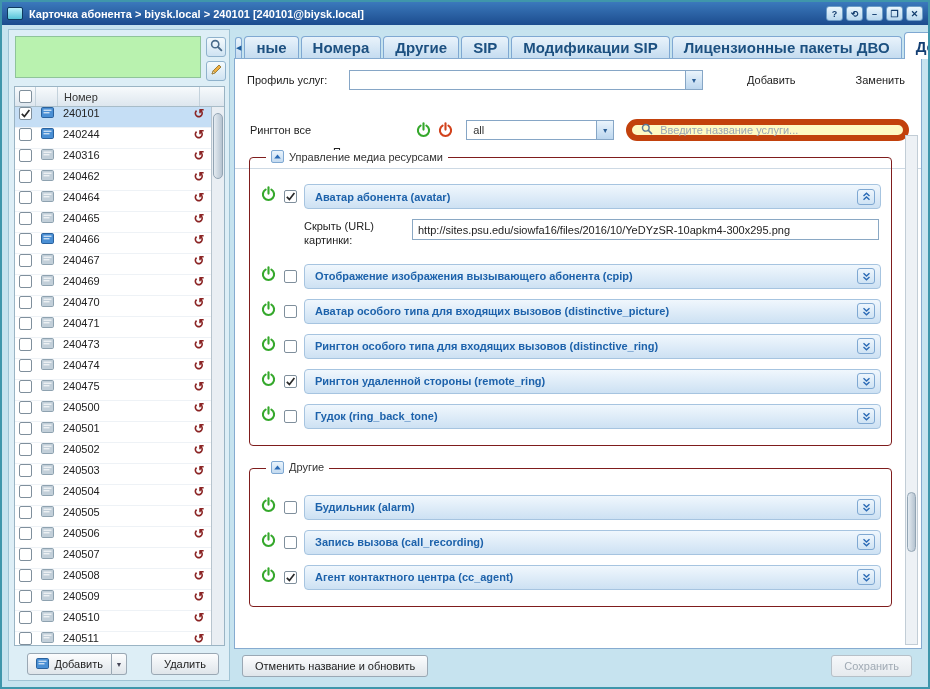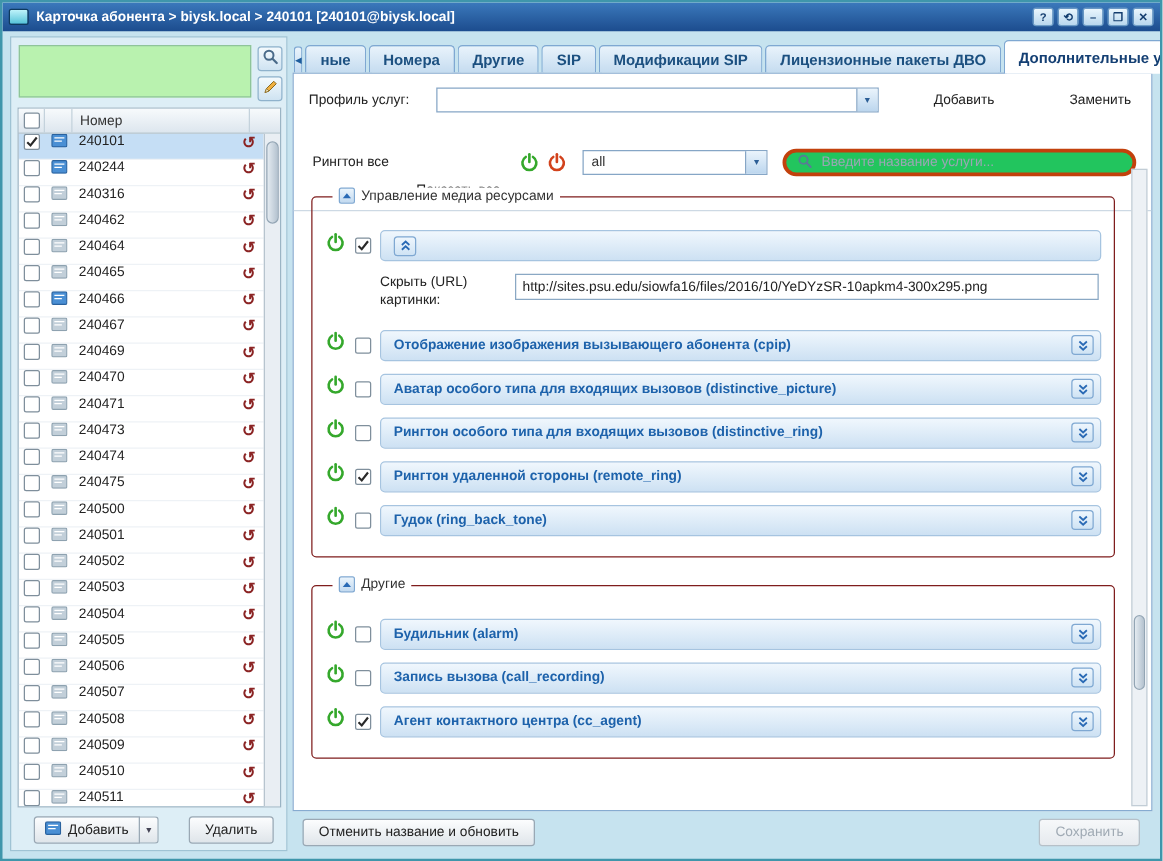--- a/index.html
+++ b/index.html
@@ -79,21 +79,21 @@
 
   
   .right-panel { position:absolute; left:228px; top:2px; right:2px; bottom:2px; }
   .tabstrip { display:flex; align-items:flex-end; height:29px; padding:0 1px;
               position:relative; z-index:2; }
   .tab-scroll { width:15px; height:21px; font-size:7px; color:#1c5c9c;
                 background:linear-gradient(#eaf4fc,#c3daf0); border:1px solid #7fa8d2;
                 border-bottom:none; border-radius:3px 3px 0 0; display:flex;
                 align-items:center; justify-content:center; padding:0; margin-right:2px;
                 margin-bottom:0; font-family:inherit; }
-  .tab { height:22px; padding:0 11px; display:flex; align-items:center; font-size:12px;
+  .tab { height:22px; padding:0 11px; display:flex; align-items:center; font-size:15px;
          font-weight:bold; color:#1c5080; background:linear-gradient(#e9f3fb,#c5dcf0);
          border:1px solid #7fa8d2; border-bottom:none; border-radius:4px 4px 0 0;
          margin-right:2px; white-space:nowrap; }
   .tab.active { background:#fff; height:27px; color:#143f73; margin-bottom:-1px;
                 z-index:3; }
   .content { position:absolute; top:29px; left:0; right:0; bottom:32px; background:#fff;
              border:1px solid #86abd0; }
 
   .profile-row { display:flex; align-items:center; padding:11px 12px 6px; font-size:11px;
                  color:#222; }
@@ -111,22 +111,22 @@
   #profile-add { margin-left:40px; }
   #profile-replace { margin-left:52px; }
 
   .toolbar-row { display:flex; align-items:center; padding:4px 12px 8px;
                  border-bottom:1px solid #cdd9e4; font-size:11px; color:#222; }
   .tb-link { padding:2px 3px; }
   #show-all-link { margin-left:16px;margin-top:44px; }
   .power-btn { background:none; border:none; padding:0; margin-left:12px; height:17px; }
   #power-off-btn { margin-left:5px; }
   #filter-combo { width:148px; margin-left:12px; }
-  .search-pill { flex:1; height:22px; border:3px solid #c2410c; border-radius:11px;
-                 background:#22c55e; display:flex; align-items:center; padding:0 9px;
+  .search-pill { flex:1; height:22px; border:6px solid #c2410c; border-radius:11px;
+                 background:#fef9c3; display:flex; align-items:center; padding:0 9px;
                  gap:5px; margin-left:12px; }
   .search-pill input { border:none; outline:none; flex:1; font-size:11px;
                        font-family:inherit; color:#333; background:transparent; }
   .search-pill input::placeholder { color:#9aa6b4; }
 
   .services { position:absolute; top:76px; left:2px; right:17px; bottom:2px;
               overflow:hidden; padding:12px 10px 0 10px; }
   .group { position:relative; border:1px solid #7f1d1d; border-radius:4px;
            margin:10px 2px 22px; padding:16px 8px 6px; }
   .group-legend { position:absolute; top:-8px; left:16px; background:#fff; padding:0 5px;
@@ -662,20 +662,21 @@
                 <span><svg width="17" height="17" viewBox="0 0 17 17">
                     <path d="M5.6 3.6 A5.6 5.6 0 1 0 11.4 3.6" fill="none" stroke="#35a82c" stroke-width="2.1" stroke-linecap="round"></path>
                     <line x1="8.5" y1="1.4" x2="8.5" y2="7.6" stroke="#35a82c" stroke-width="2.1" stroke-linecap="round"></line>
                   </svg></span>
                 <span class="checkbox">
                   <svg width="11" height="11" viewBox="0 0 11 11">
                     <path d="M1.8 5.8 L4.4 8.4 L9.4 2" fill="none" stroke="#2a2a2a" stroke-width="1.7"></path>
                   </svg>
                 </span>
                 <div class="svc-bar">
+                  <span class="svc-name">Аватар абонента (avatar)</span>
                   <button class="svc-toggle">
                     <svg width="11" height="11" viewBox="0 0 11 11">
                       <path d="M2.5 5 L5.5 2.2 L8.5 5 M2.5 8.8 L5.5 6 L8.5 8.8" fill="none" stroke="#2a6ab5" stroke-width="1.4"></path>
                     </svg>
                   </button>
                 </div>
               </div>
               <div class="svc-fields">
                 <label class="field-label">Скрыть (URL) картинки:</label>
                 <input class="field-input" type="text" value="http://sites.psu.edu/siowfa16/files/2016/10/YeDYzSR-10apkm4-300x295.png" style="">

